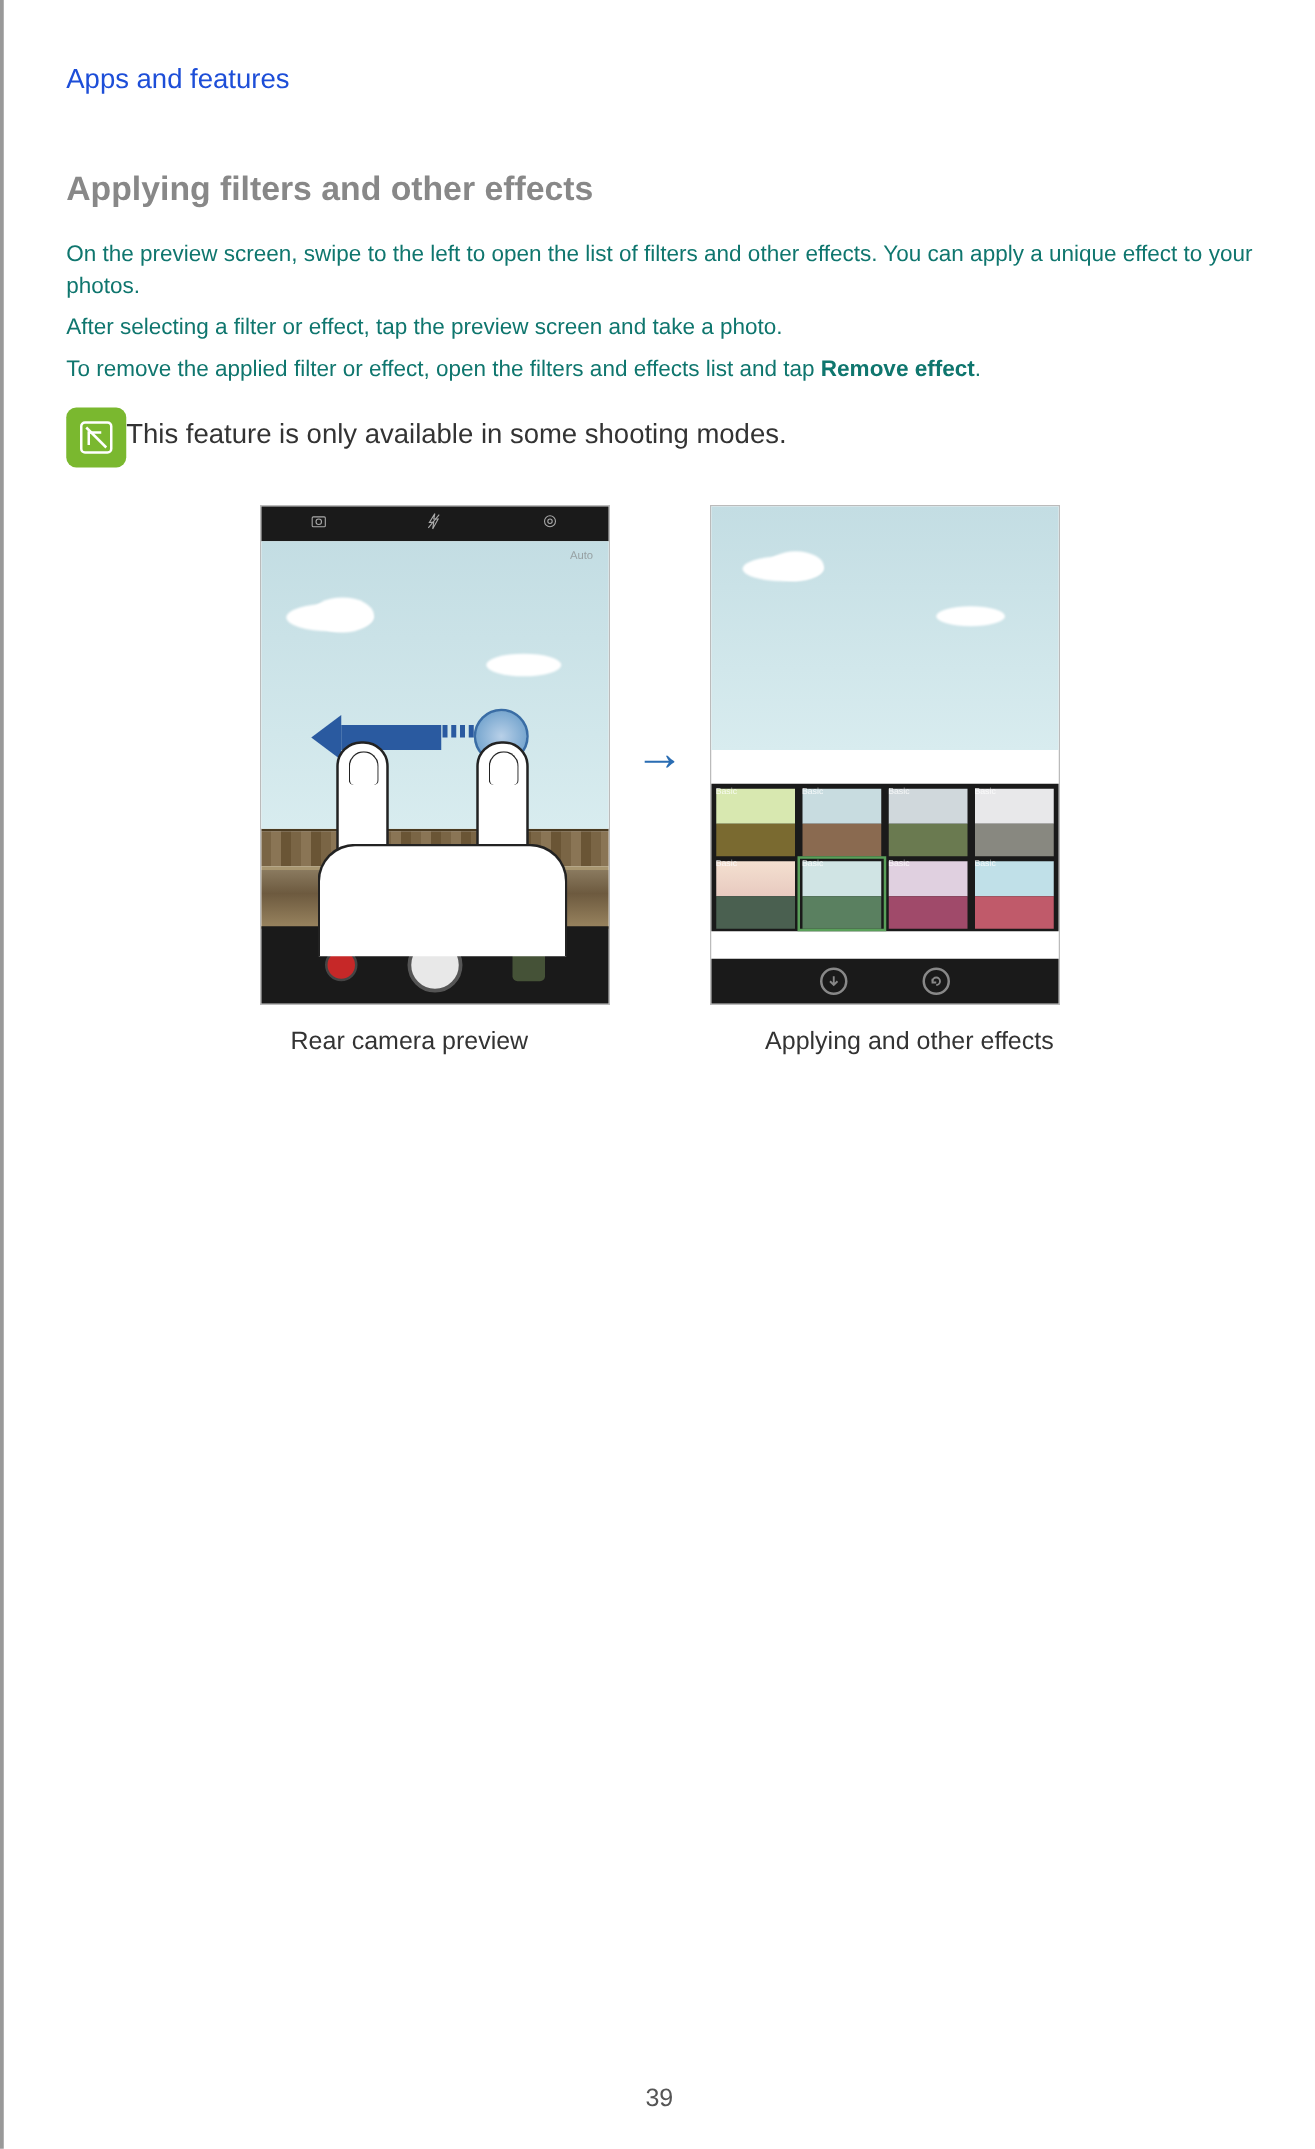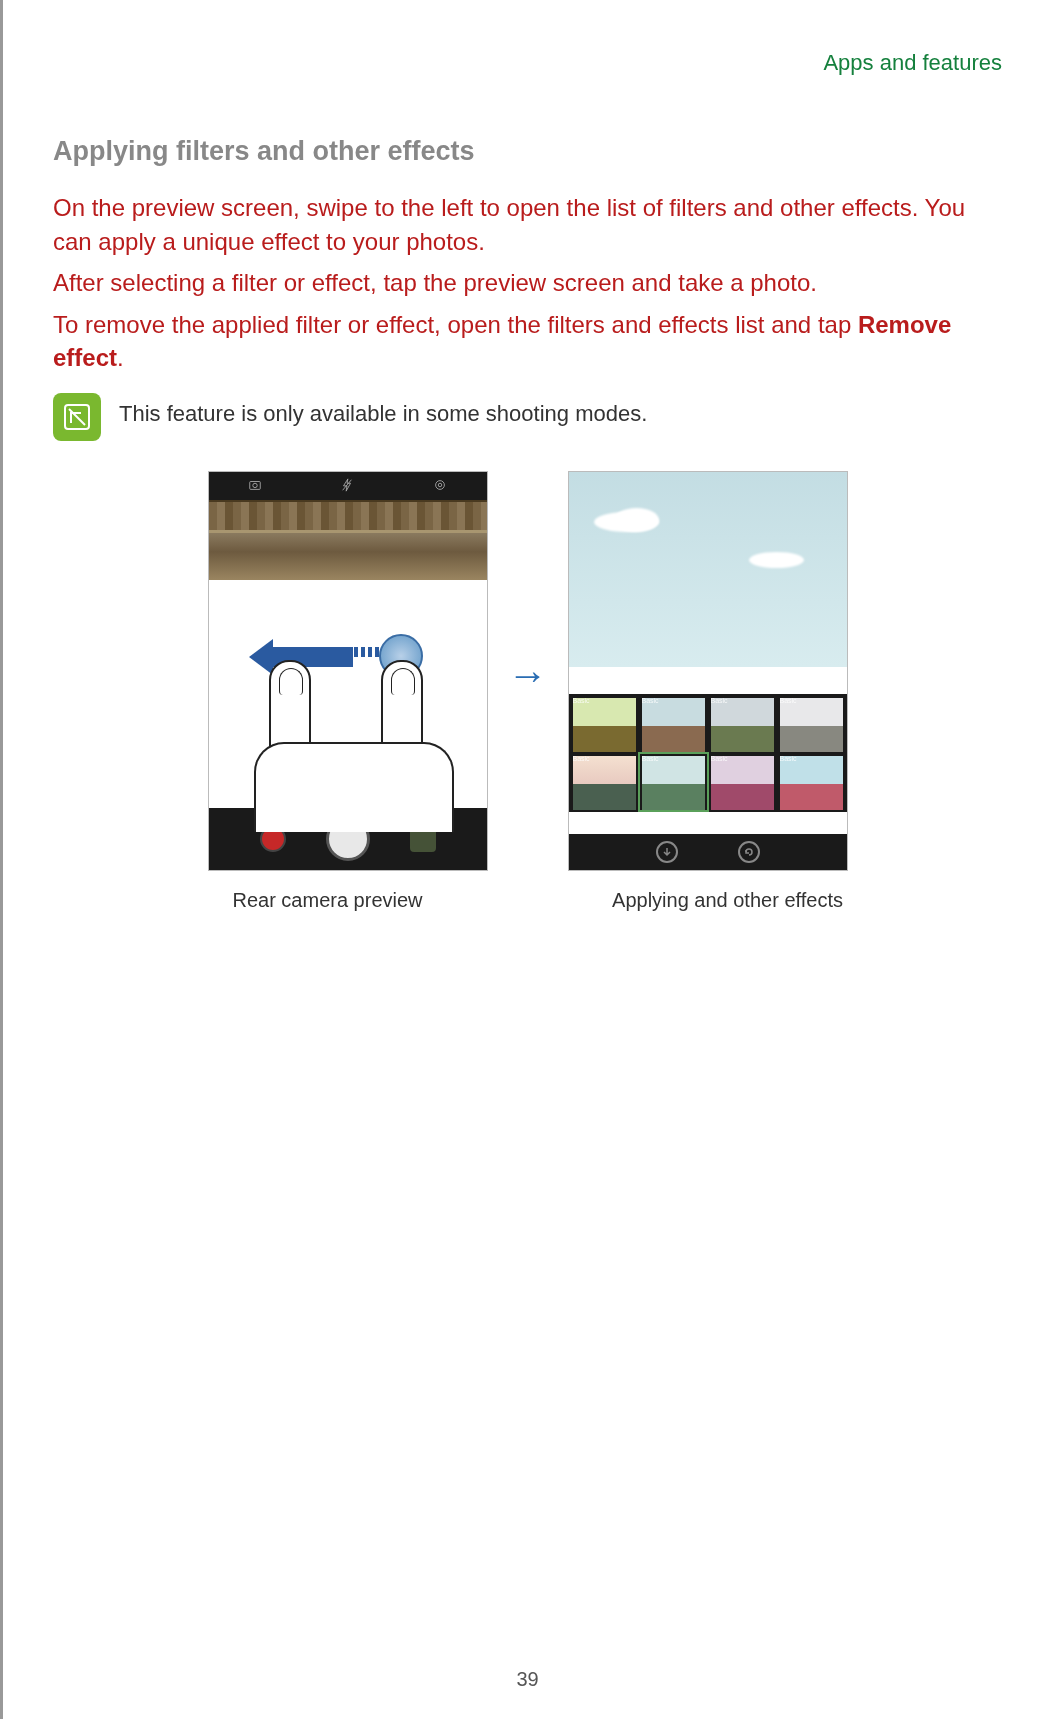--- a/index.html
+++ b/index.html
@@ -7,42 +7,40 @@
     width: 1052px;
     height: 1719px;
     background: #fff;
     font-family: -apple-system, BlinkMacSystemFont, "Segoe UI", Arial, sans-serif;
     color: #333;
     position: relative;
     border-left: 3px solid #999;
     padding: 50px 50px 0 50px;
   }
   .header-label {
-    color: #15803d;
+    color: #1d4ed8;
     font-size: 22px;
     margin-bottom: 60px;
-    text-align: right;
   }
   .section-title {
     color: #888;
     font-size: 27px;
     font-weight: 600;
     margin-bottom: 24px;
   }
   .body-text {
-    font-size: 24px;
+    font-size: 18px;
     line-height: 1.4;
-    color: #b91c1c;
+    color: #0f766e;
     margin-bottom: 8px;
   }
   .bold { font-weight: 700; text-align: center; }
   .note-row {
     display: flex;
     align-items: flex-start;
-    gap: 18px;
     margin-top: 18px;
     margin-bottom: 30px;
   }
   .note-icon {
     width: 48px;
     height: 48px;
     background: #7ab82f;
     border-radius: 8px;
     display: flex;
     align-items: center;
@@ -315,20 +313,26 @@
             <line x1="1" y1="14" x2="11" y2="2" stroke="#aaa" stroke-width="1"></line>
           </svg>
       </span>
       <span>
         <svg width="14" height="14" viewBox="0 0 16 16">
             <circle cx="8" cy="8" r="5" fill="none" stroke="#aaa" stroke-width="1"></circle>
             <circle cx="8" cy="8" r="2" fill="none" stroke="#aaa" stroke-width="1"></circle>
           </svg>
       </span>
     </div>
+    <div class="sky sky1">
+      <span style="position:absolute;top:6px;right:12px;font-size:9px;color:rgba(120,120,120,0.6)">Auto</span>
+      <div class="cloud" style="top:50px;left:20px;width:70px;height:22px"></div>
+      <div class="cloud" style="top:45px;left:40px;width:50px;height:28px"></div>
+      <div class="cloud" style="top:90px;left:180px;width:60px;height:18px"></div>
+    </div>
     <div class="buildings"></div>
     <div class="ground"></div>
     <div class="bottombar">
       <div class="rec-btn"></div>
       <div class="shutter-btn"></div>
       <div class="thumb-btn"></div>
     </div>
     <div class="hand-overlay">
       <div class="swipe-arrow">
         <div class="swipe-arrow-head"></div>

